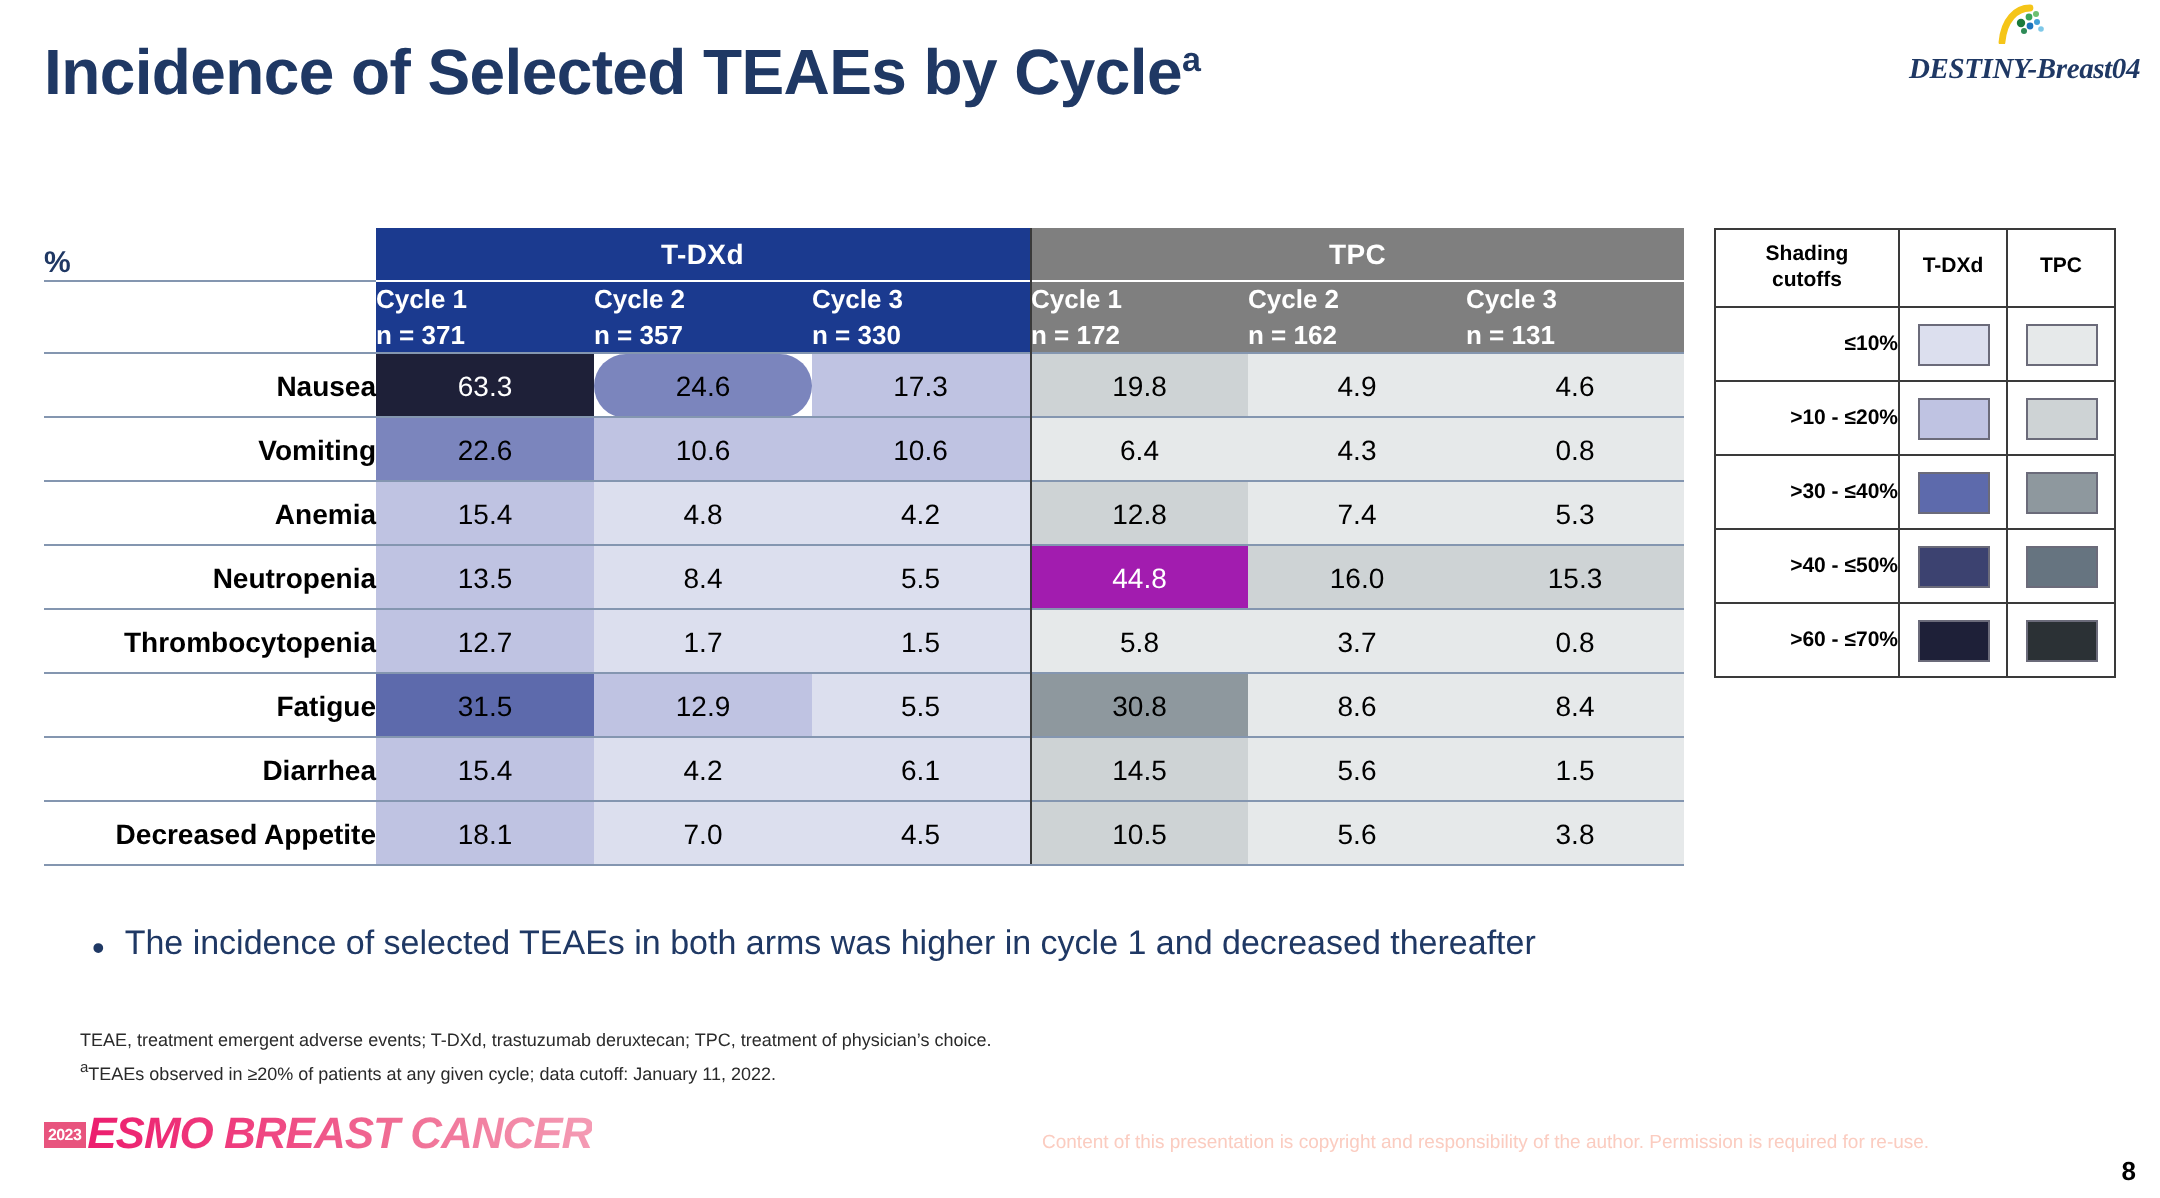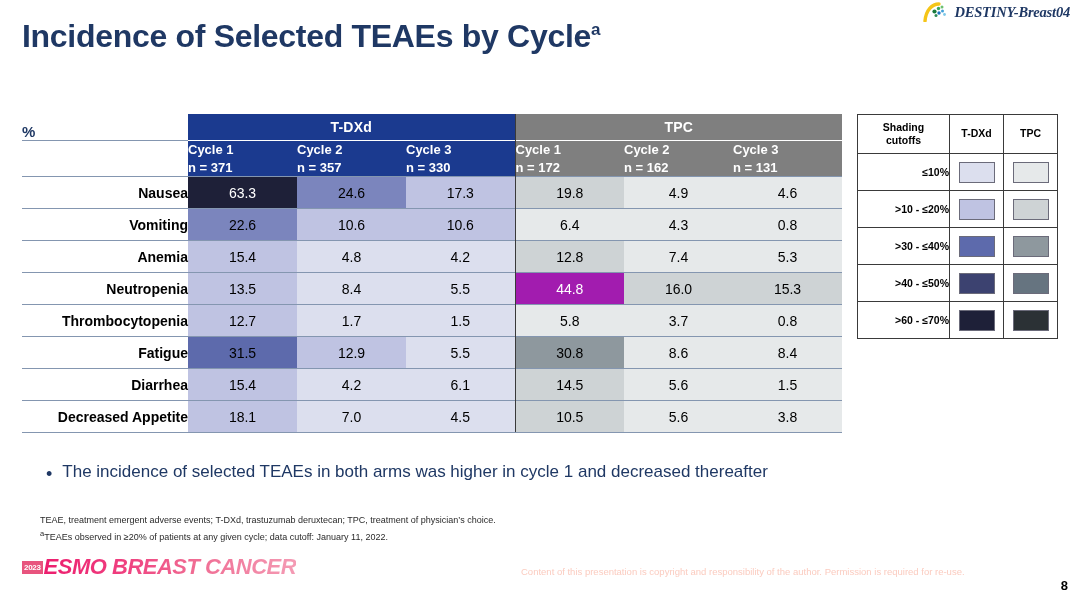--- a/index.html
+++ b/index.html
@@ -17,20 +17,21 @@
   }
 
   
   #study-logo {
     position: absolute;
     top: 2px;
     right: 10px;
     display: flex;
     align-items: center;
     gap: 5px;
+    flex-direction: column;
   }
   #study-logo .mark {
     width: 26px;
     height: 20px;
     position: relative;
     flex: 0 0 auto;
   }
   #study-logo .mark svg { display: block; }
   #study-logo .wordmark {
     font-family: "Liberation Serif", serif;
@@ -327,21 +328,21 @@
       <th class="cyc-head cyc-tpc">
         <span>Cycle 3</span>
         <span class="n">n = 131</span>
       </th>
     </tr>
   </thead>
   <tbody id="teae-body">
       <tr>
         <td class="row-label">Nausea</td>
         <td class="cell white-text" style="background: rgb(30, 32, 56);">63.3</td>
-        <td class="cell" style="background: rgb(123, 133, 189);">24.6</td>
+        <td class="cell" style="background: rgb(123, 133, 189); border-radius: 16px;">24.6</td>
         <td class="cell" style="background: rgb(191, 195, 226);">17.3</td>
         <td class="cell sep-left" style="background: rgb(206, 211, 213);">19.8</td>
         <td class="cell" style="background: rgb(230, 233, 234);">4.9</td>
         <td class="cell" style="background: rgb(230, 233, 234);">4.6</td>
       </tr>
       <tr>
         <td class="row-label">Vomiting</td>
         <td class="cell" style="background: rgb(123, 133, 189);">22.6</td>
         <td class="cell" style="background: rgb(191, 195, 226);">10.6</td>
         <td class="cell" style="background: rgb(191, 195, 226);">10.6</td>

